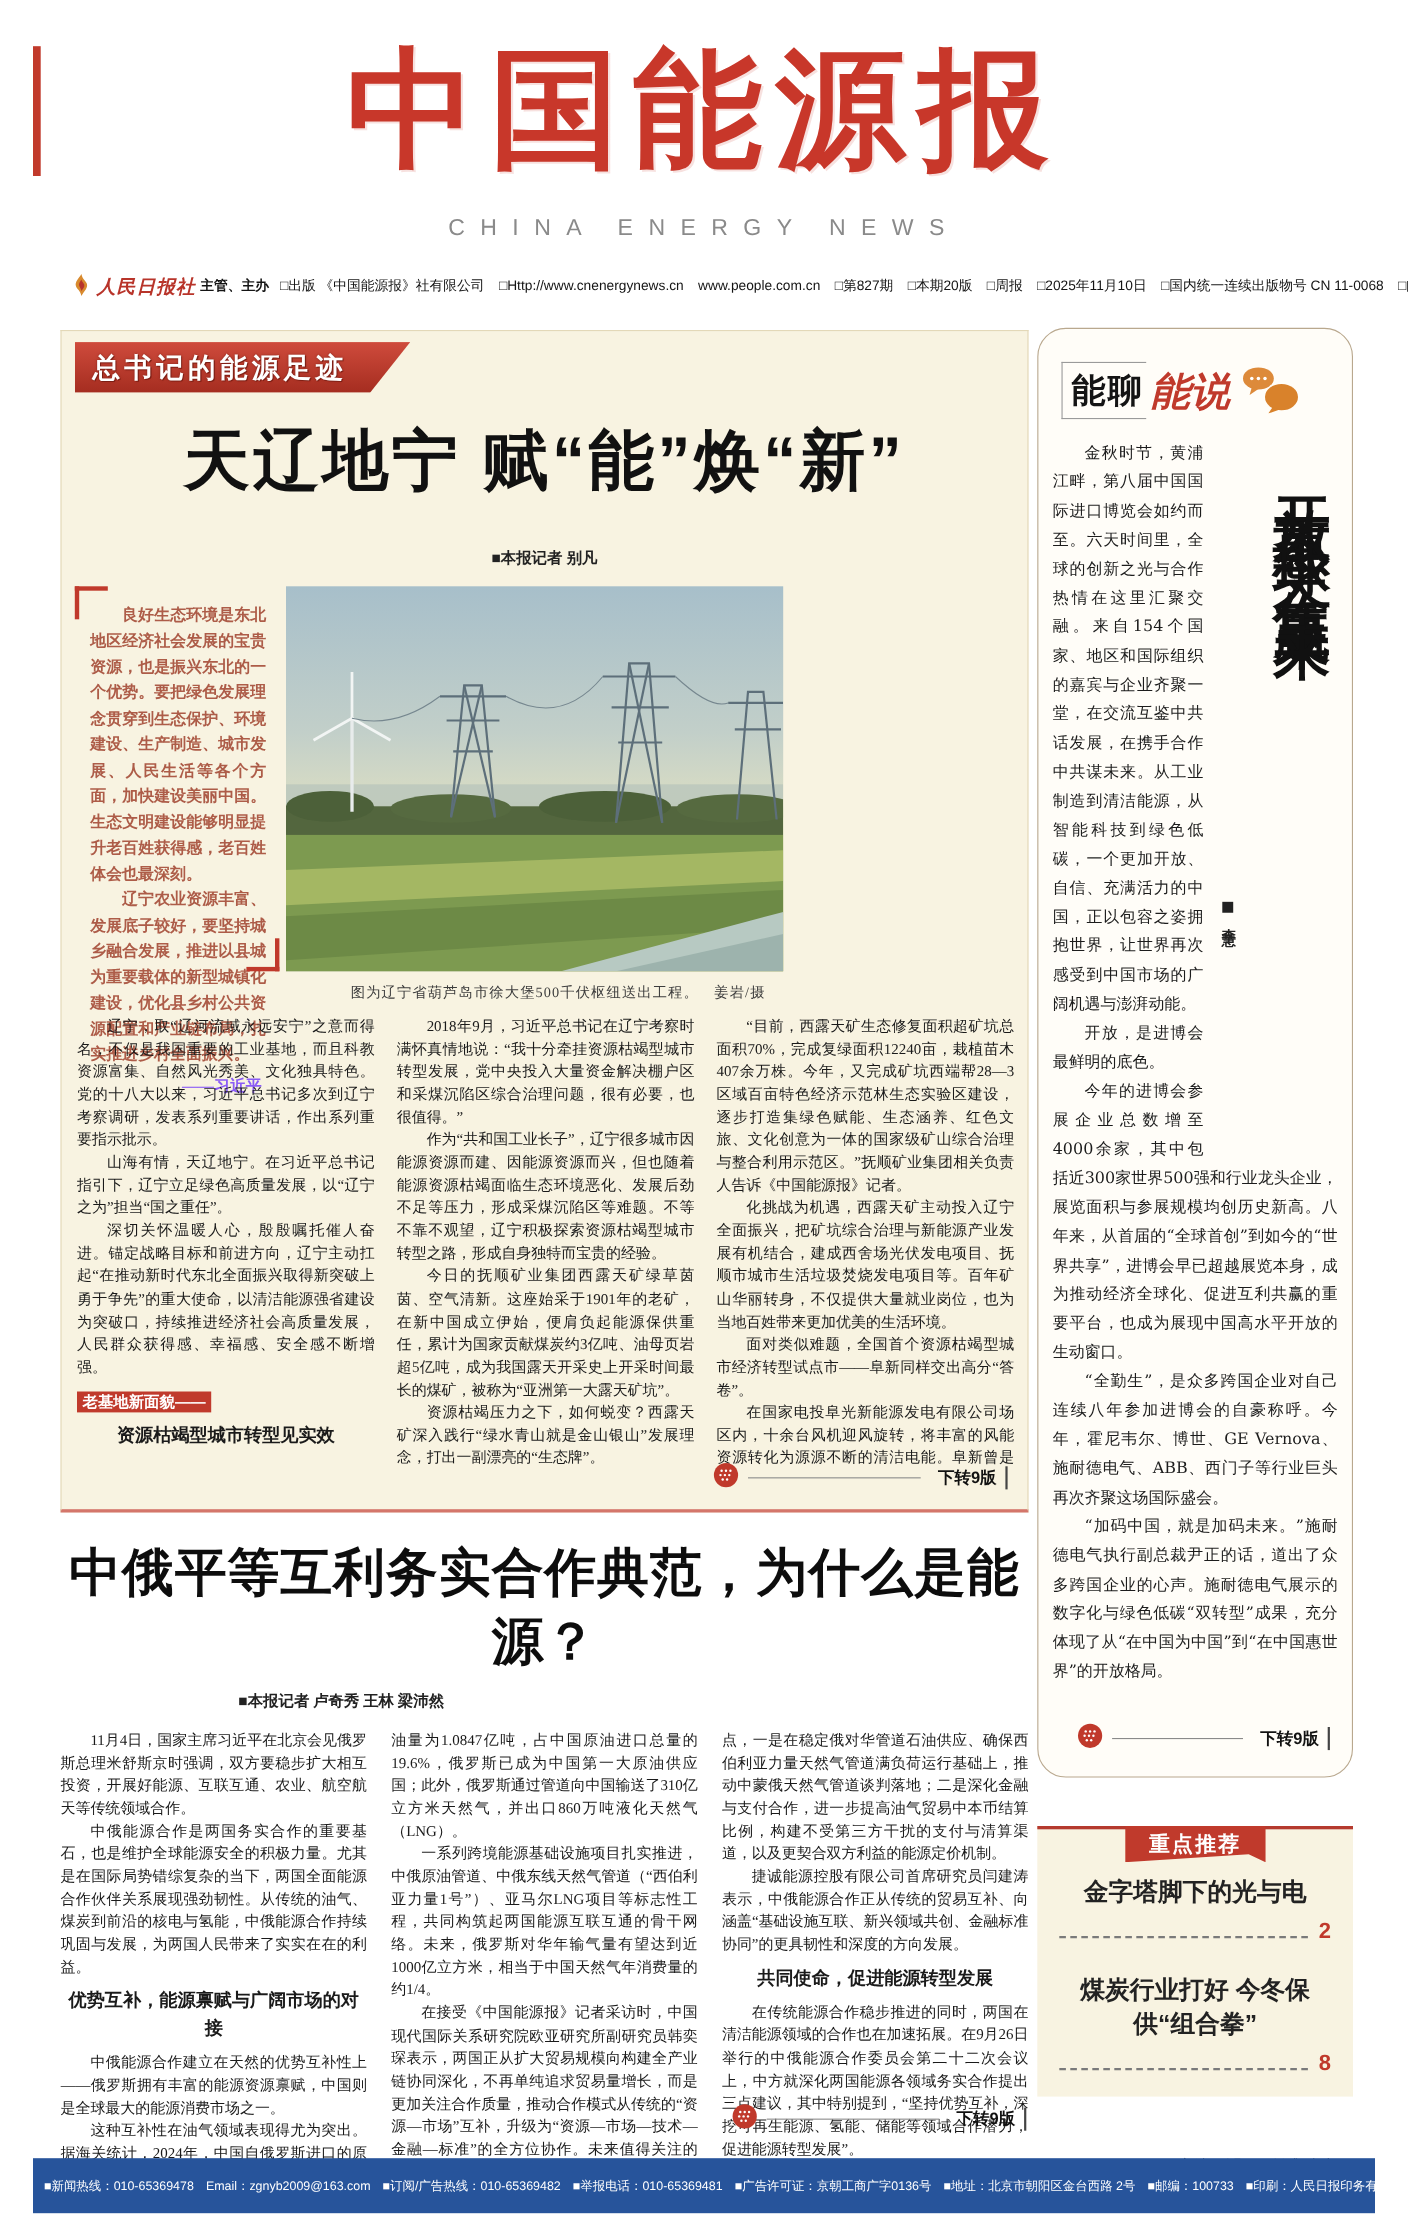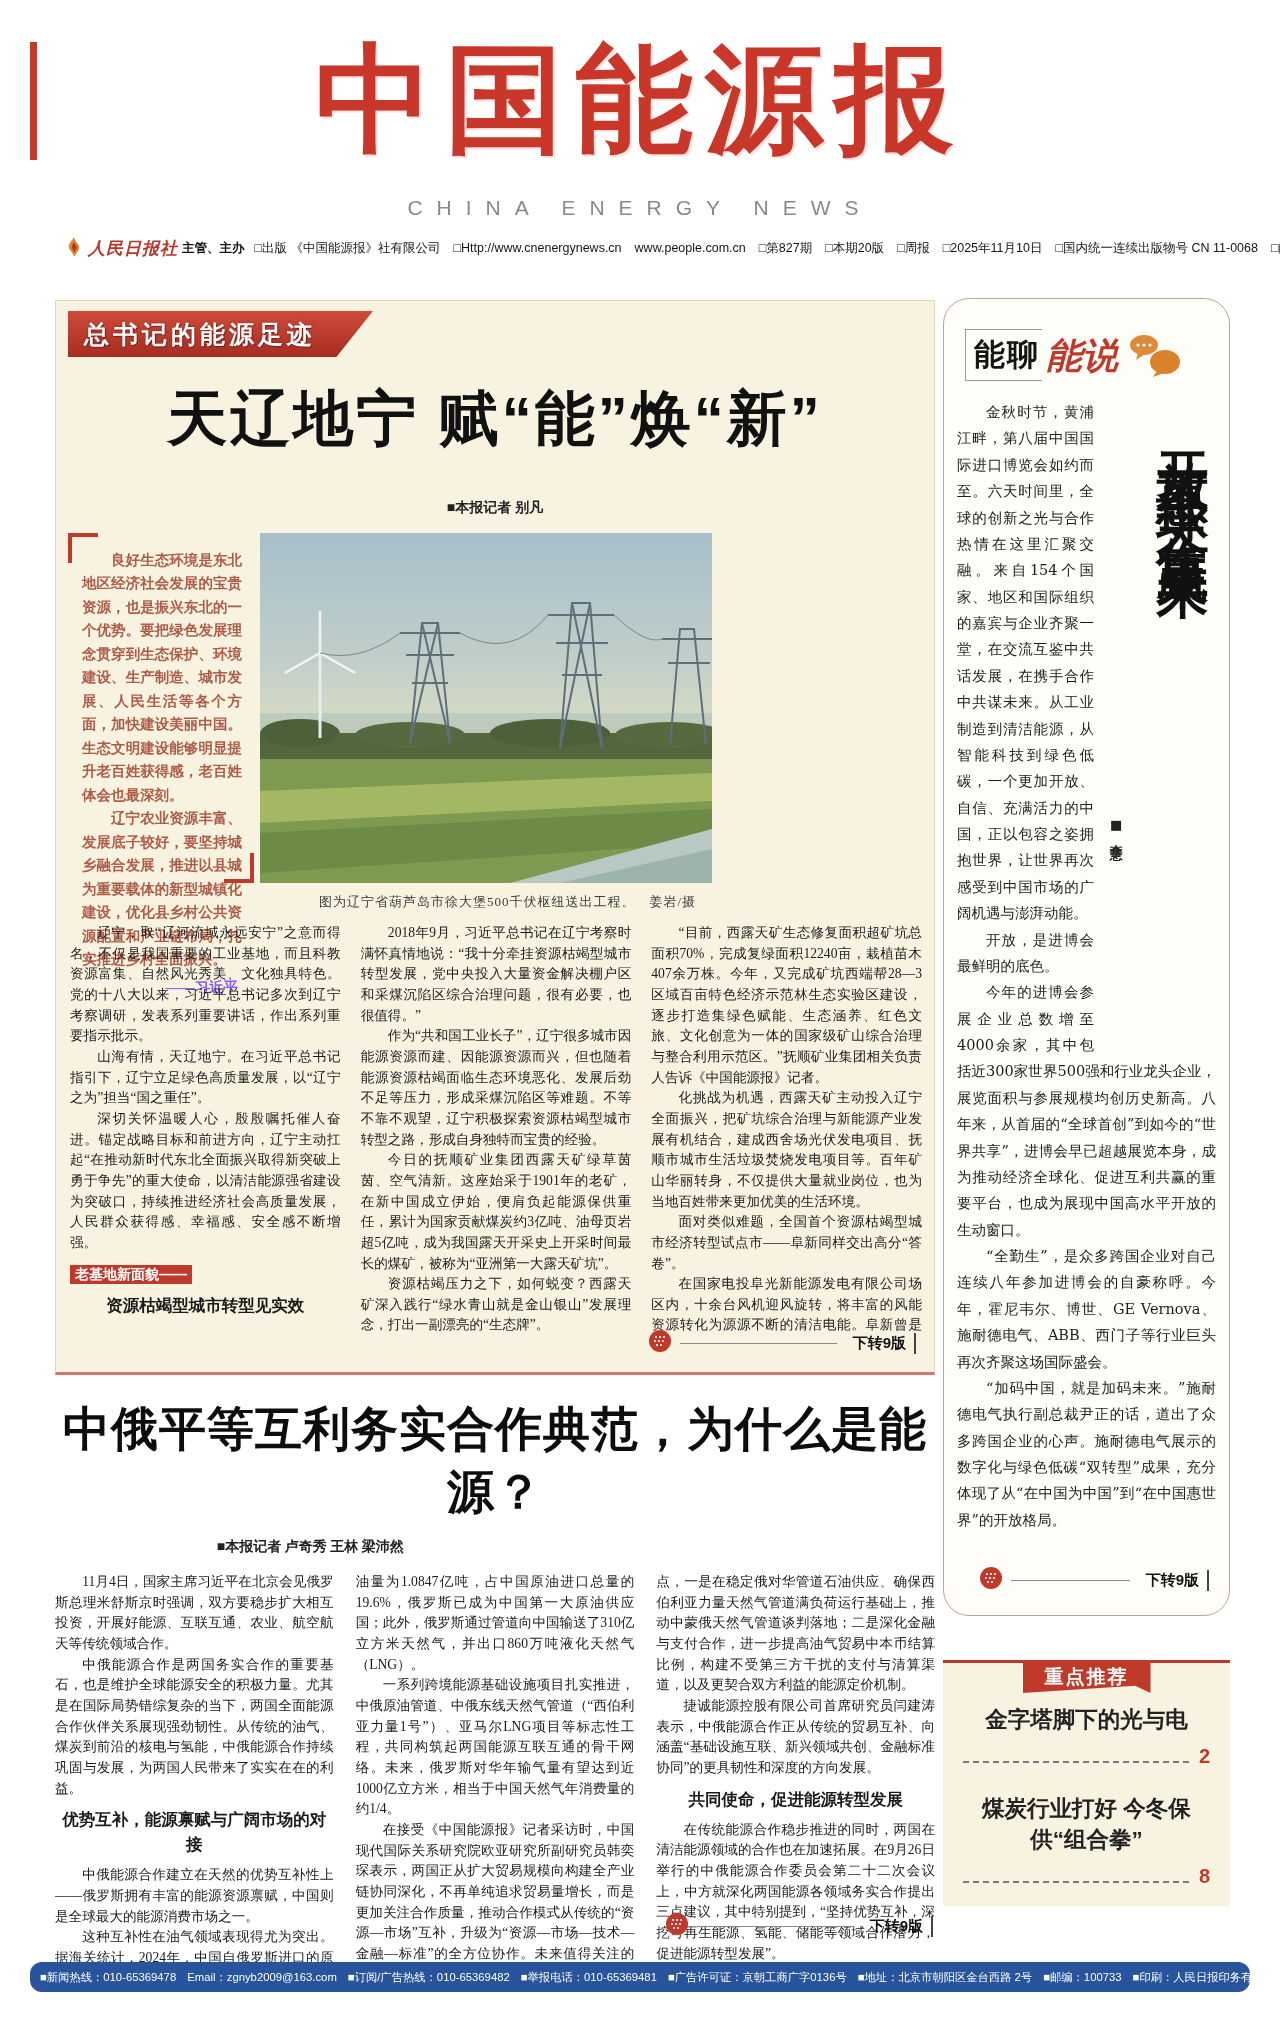--- a/index.html
+++ b/index.html
@@ -8,21 +8,21 @@
 
   
   .left-red-bar{position:absolute;left:30px;top:42px;width:7px;height:118px;background:#c13a2b;}
   .masthead-title{position:absolute;left:0;top:28px;width:1280px;text-align:center;
     font-size:118px;line-height:1.2;font-weight:700;color:#c8372a;letter-spacing:12px;
     font-family:"DejaVu Serif",serif;text-shadow:2px 2px 0 rgba(200,55,42,.15);}
   .masthead-sub{position:absolute;left:0;top:196px;width:1280px;text-align:center;
     font-size:21px;color:#8a8a8a;letter-spacing:14px;font-family:"Liberation Sans",sans-serif;}
 
   
-  .infobar{position:absolute;left:64px;top:236px;width:1190px;height:24px;
+  .infobar{position:absolute;left:64px;top:248px;width:1190px;height:24px;
     font-size:12.5px;color:#141414;white-space:nowrap;display:flex;align-items:center;
     font-family:"Liberation Sans",sans-serif;}
   .infobar .agency{color:#b8342a;font-weight:700;font-size:17px;font-style:italic;
     font-family:"DejaVu Serif",serif;margin:0 4px 0 4px;letter-spacing:1px;}
   .infobar .agency-role{font-weight:700;margin-right:10px;}
   .infobar .it{margin-right:13px;}
 
   
   .feature{position:absolute;left:55px;top:300px;width:880px;height:1075px;
     background:#f8f3e1;border:1px solid #e3d8b8;border-bottom:3px solid #d4766b;box-sizing:border-box;}
@@ -113,22 +113,22 @@
   .rec-item .rdots{display:flex;align-items:baseline;margin-top:10px;}
   .rec-item .dotline{flex:1;border-bottom:2px dashed #7a7a7a;height:10px;margin-right:10px;}
   .rec-item .rpage{color:#c0392b;font-size:20px;font-weight:700;font-family:"Liberation Sans",sans-serif;}
   .rec-item.first{padding-top:42px;}
   .rec-item.second{padding-top:26px;}
 
   .credits{position:absolute;right:50px;top:1920px;font-size:13px;color:#333;
     font-family:"Liberation Sans",sans-serif;letter-spacing:1px;margin-top:40px;}
 
   
-  .footer{position:absolute;left:30px;top:1962px;width:1220px;height:30px;background:#27549b;
-    display:flex;align-items:center;padding:0 10px;box-sizing:border-box;overflow:hidden;border-radius:12px;}
+  .footer{position:absolute;left:30px;top:1962px;width:1220px;height:50px;background:#27549b;
+    display:flex;align-items:center;padding:0 10px;box-sizing:border-box;overflow:hidden;}
   .footer span{color:#ffffff;font-size:11.3px;white-space:nowrap;margin-right:11px;
     font-family:"Liberation Sans",sans-serif;}
 
   .seal{flex:0 0 auto;}
 </style>
 </head>
 <body>
 
 <div id="page">
 

